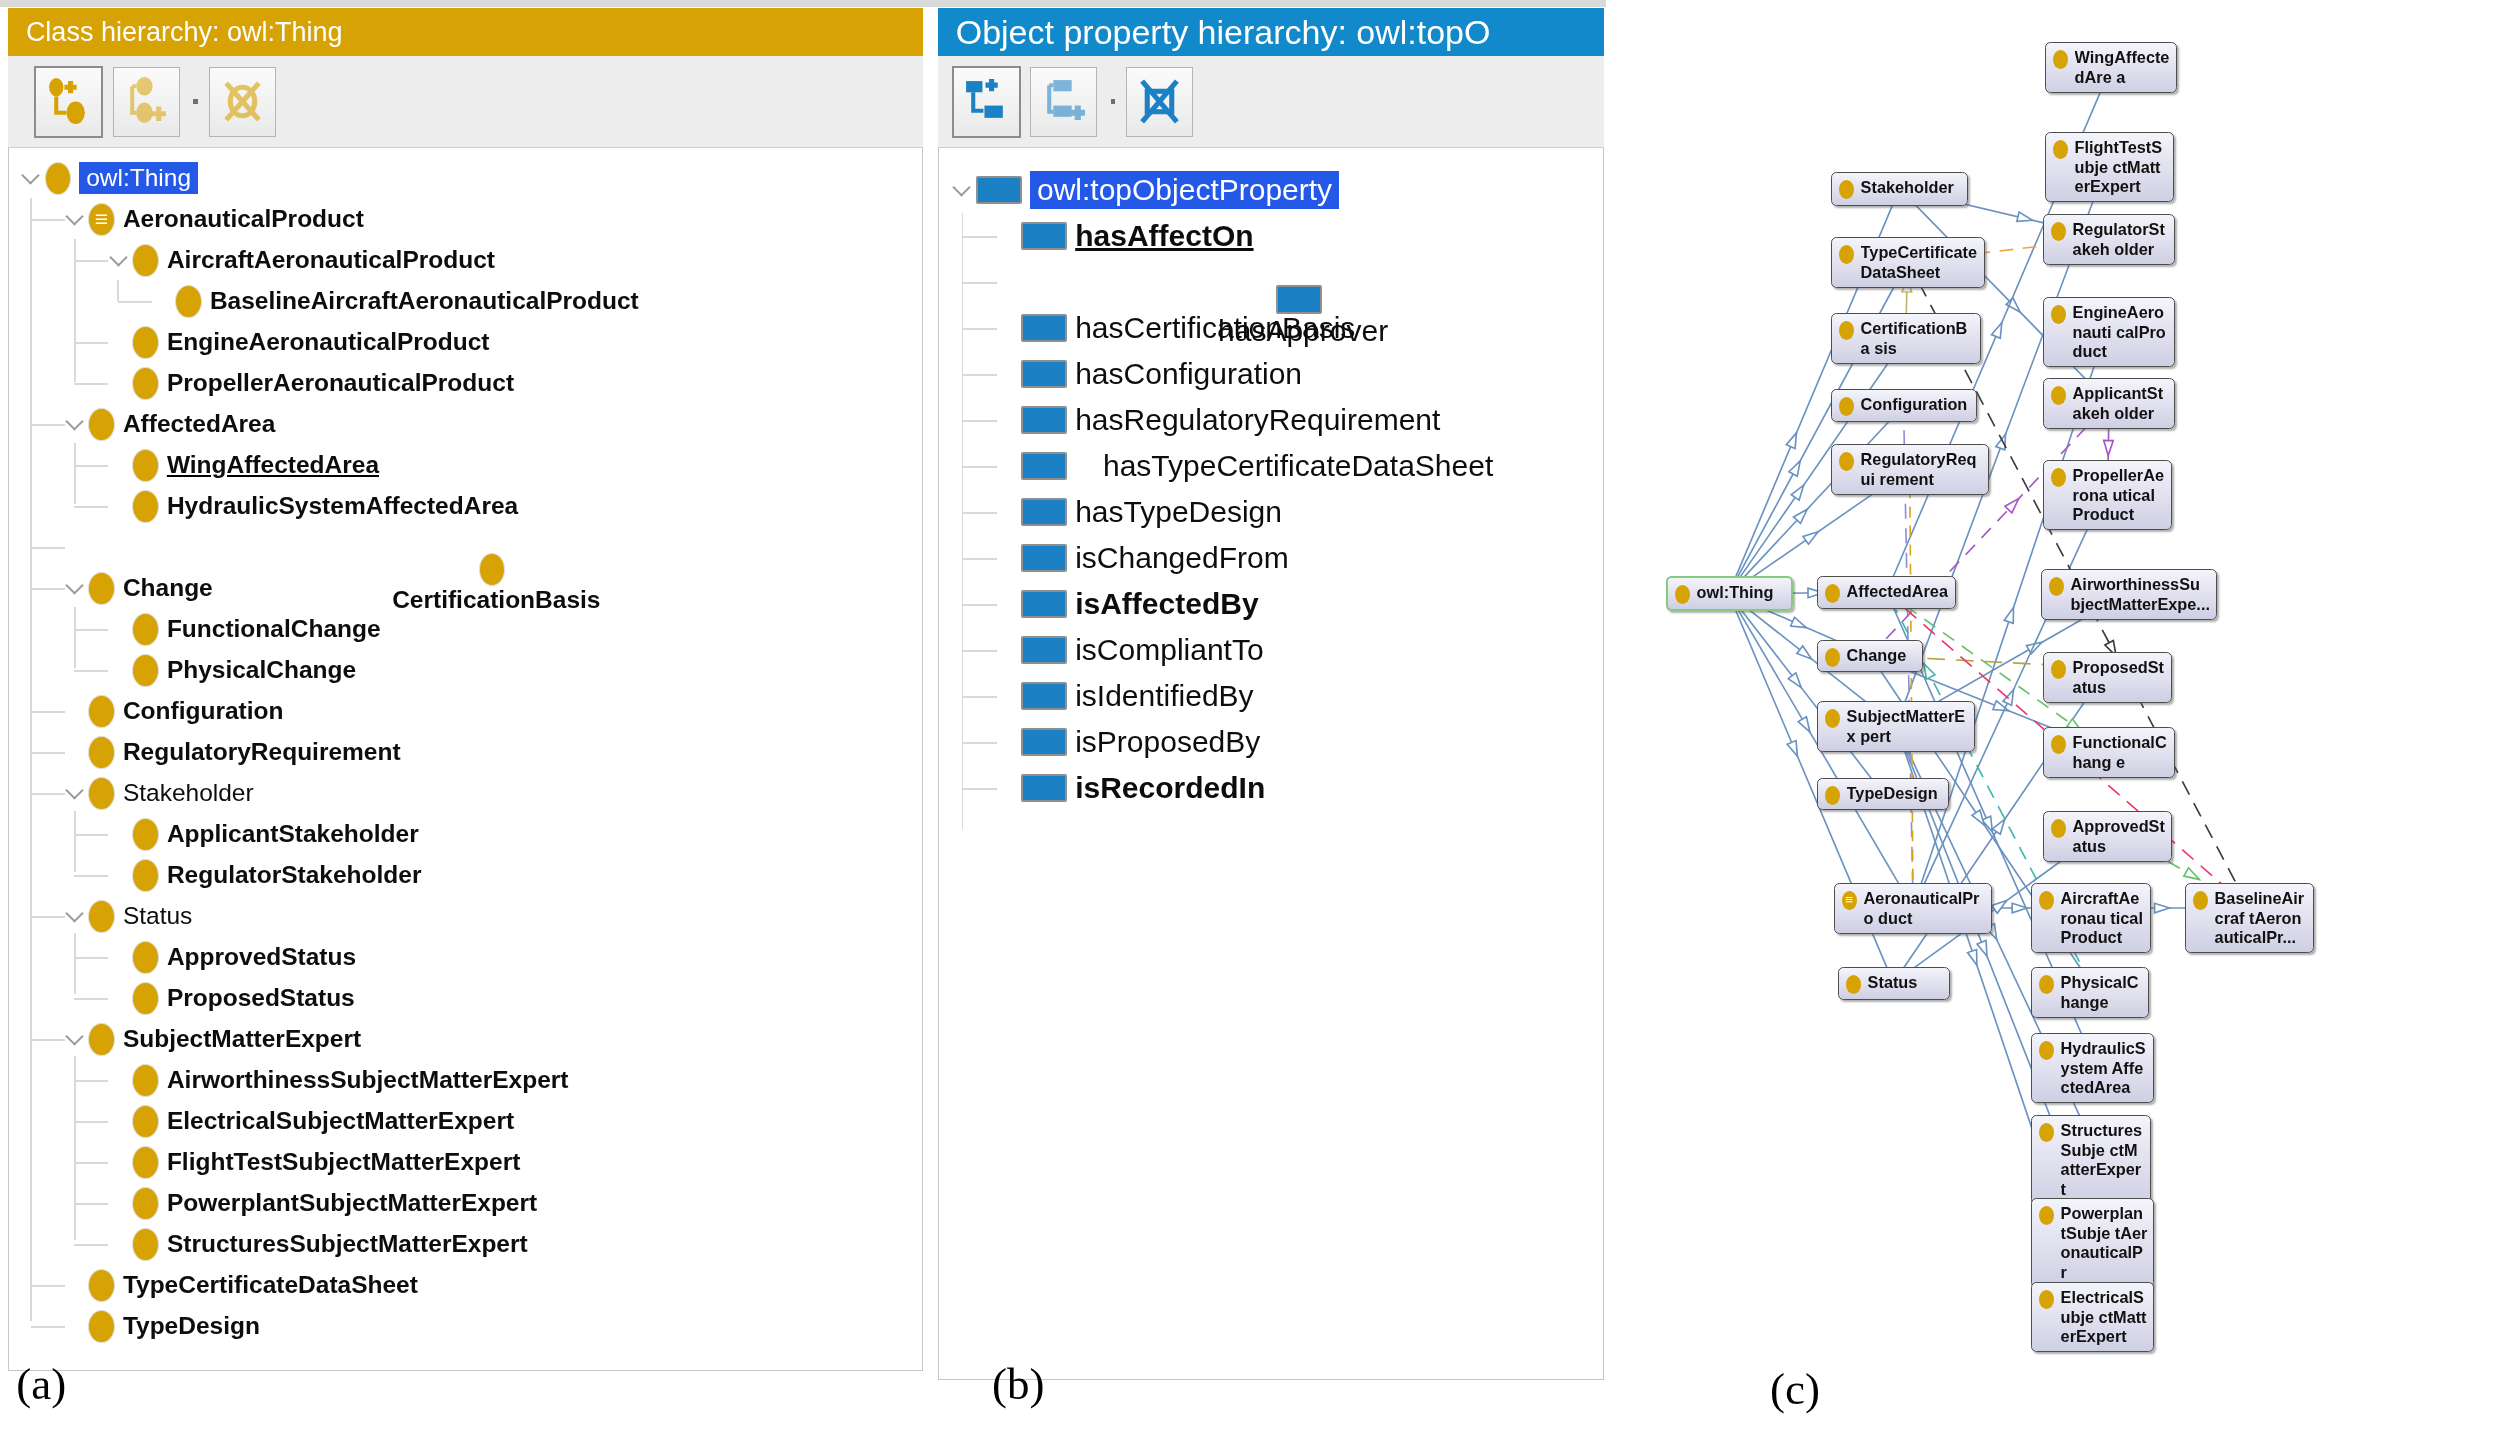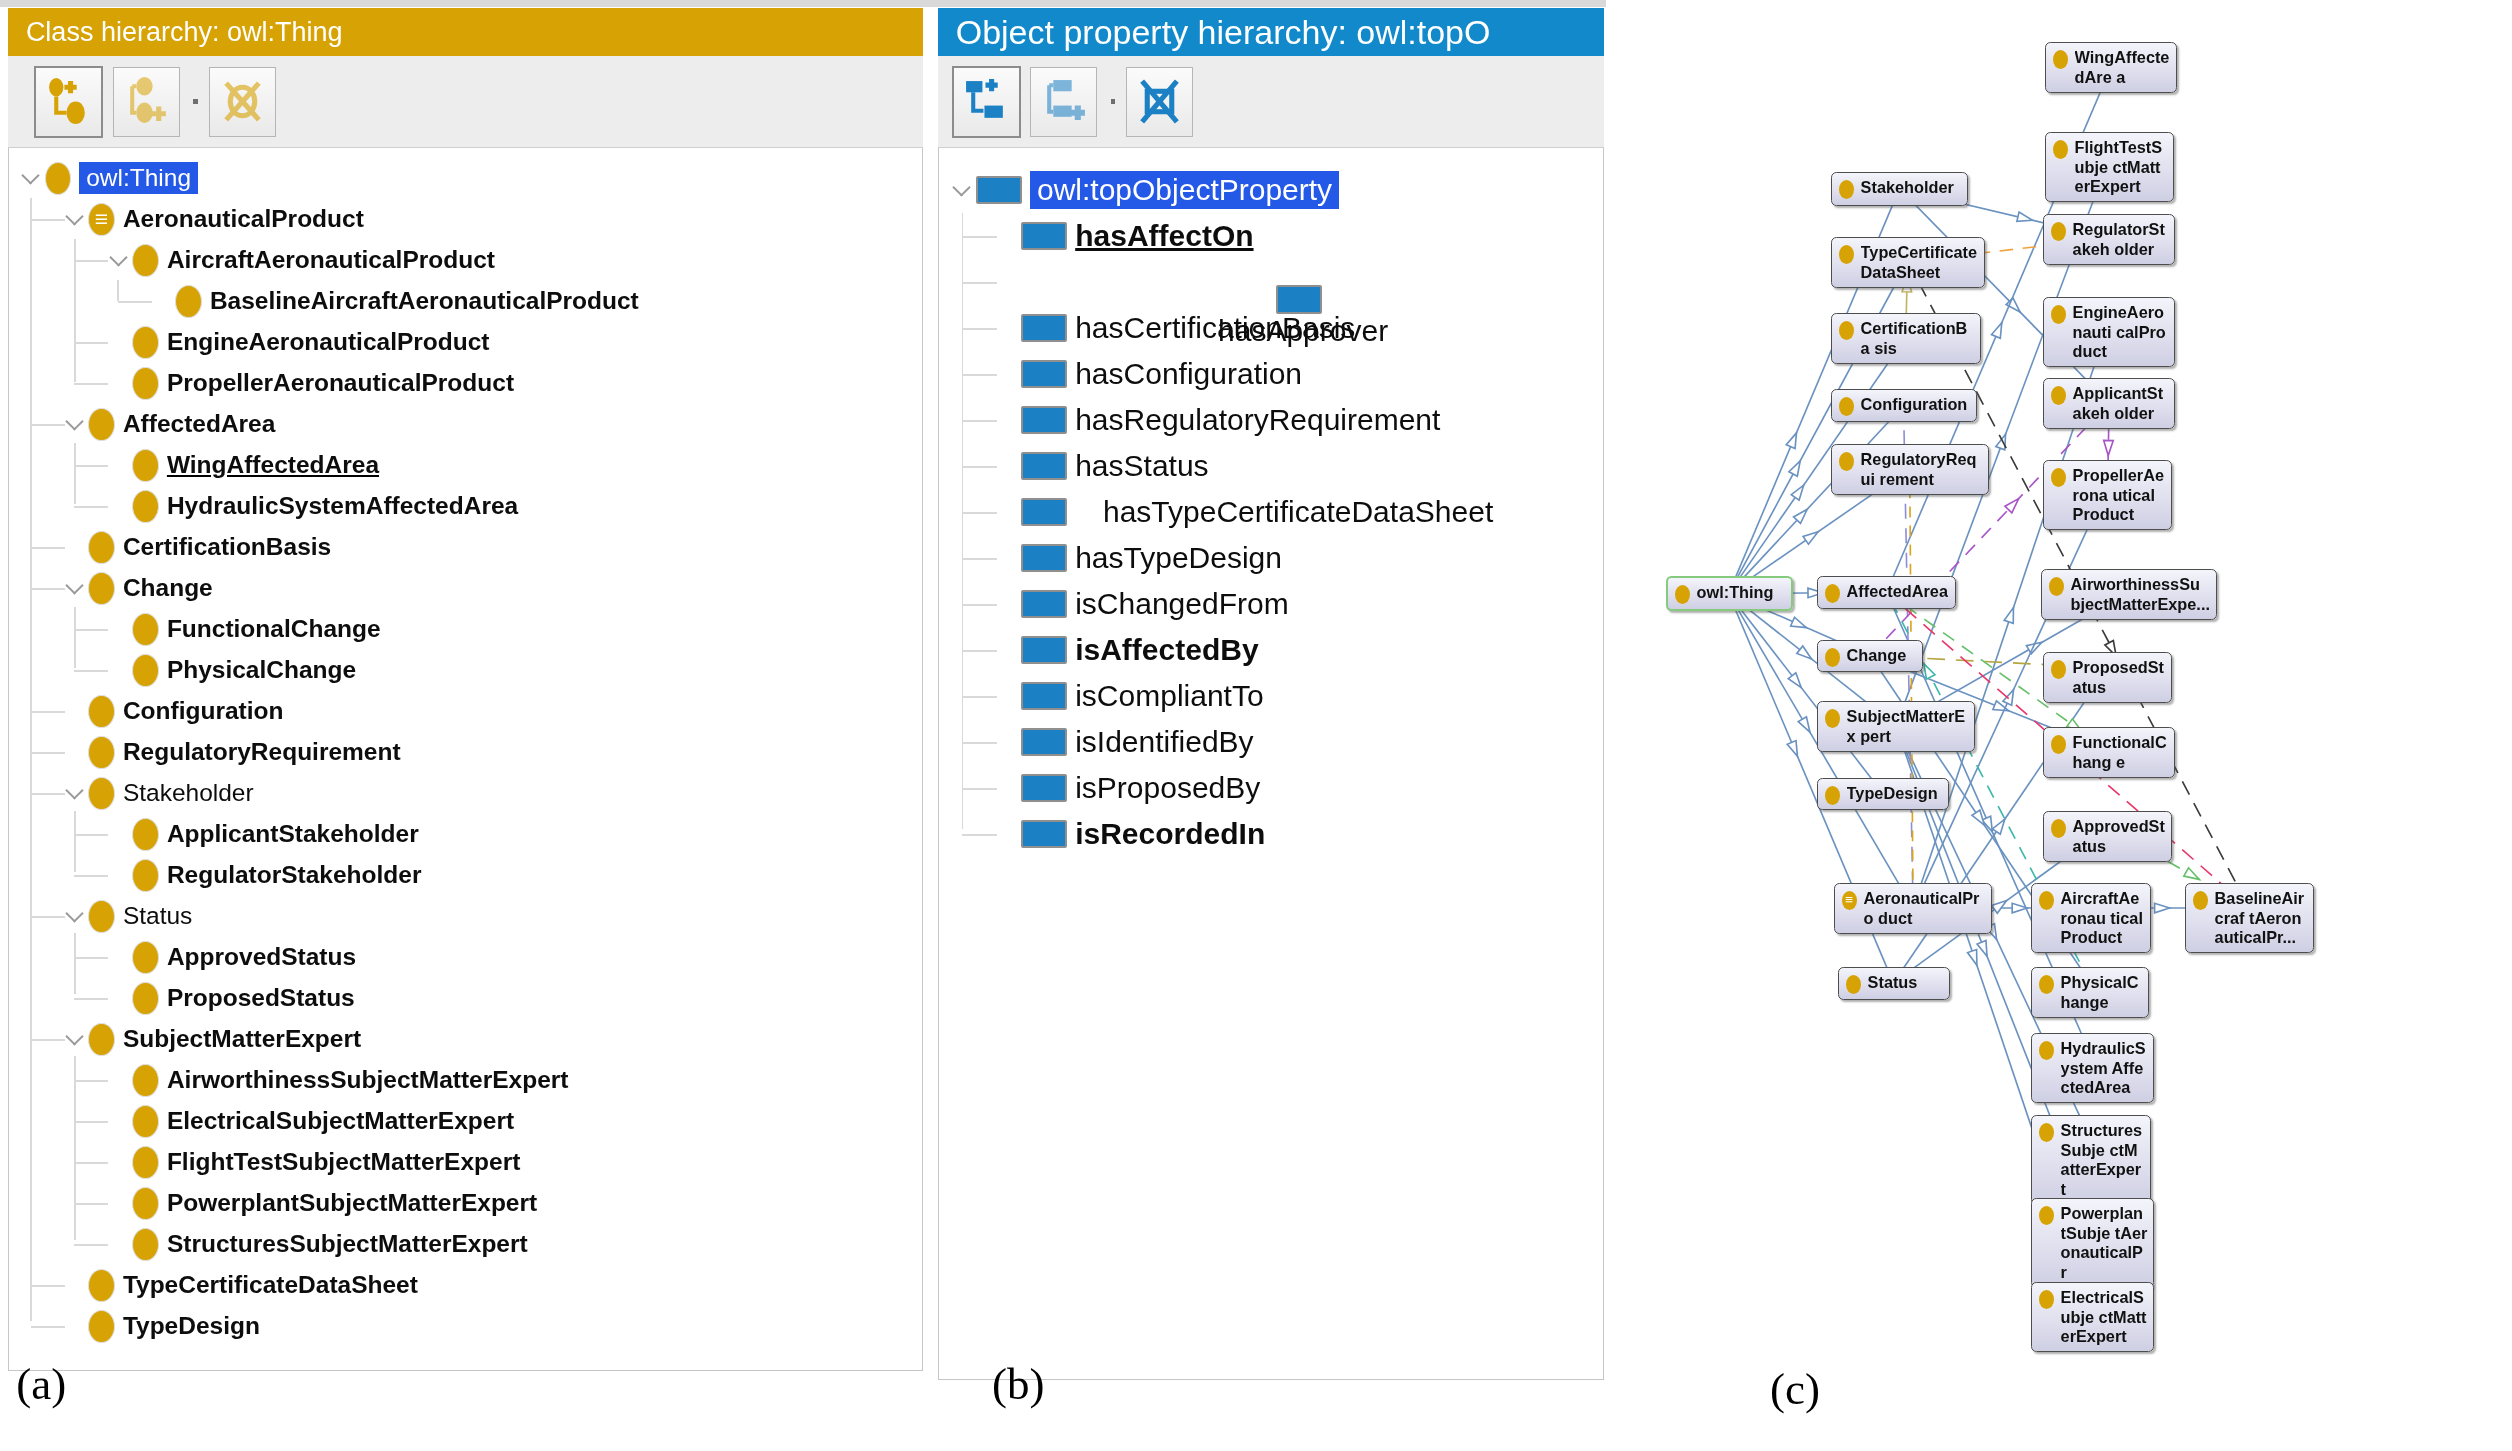--- a/index.html
+++ b/index.html
@@ -128,21 +128,21 @@
           <span class="chev"></span>
           <span class="cicon classicon"></span>
           <span class="tlabel bold" style="font-size: 24.5px;">WingAffectedArea</span>
         </div>
         <div class="trow" style="height: 41px; padding-left: 97px;">
           <span class="stub" style="left: 65px; width: 34px;"></span>
           <span class="chev"></span>
           <span class="cicon classicon"></span>
           <span class="tlabel bold" style="font-size: 24.5px;">HydraulicSystemAffectedArea</span>
         </div>
-        <div class="trow" style="height: 41px; padding-left: 53px;">
+        <div class="trow" style="height: 41px; padding-left: 53px; flex-direction: column;">
           <span class="stub" style="left: 22px; width: 34px;"></span>
           <span class="chev"></span>
           <span class="cicon classicon"></span>
           <span class="tlabel bold" style="font-size: 24.5px;">CertificationBasis</span>
         </div>
         <div class="trow" style="height: 41px; padding-left: 53px;">
           <span class="stub" style="left: 22px; width: 34px;"></span>
           <span class="chev on"></span>
           <span class="cicon classicon"></span>
           <span class="tlabel bold" style="font-size: 24.5px;">Change</span>
@@ -323,26 +323,20 @@
           <span class="stub" style="left: 23px; width: 35px;"></span>
           <span class="chev"></span>
           <span class="propicon"></span>
           <span class="tlabel" style="font-size: 30px;">hasConfiguration</span>
         </div>
         <div class="trow" style="height: 46px; padding-left: 56px;">
           <span class="stub" style="left: 23px; width: 35px;"></span>
           <span class="chev"></span>
           <span class="propicon"></span>
           <span class="tlabel" style="font-size: 30px;">hasRegulatoryRequirement</span>
-        </div>
-        <div class="trow" style="height: 46px; padding-left: 56px;">
-          <span class="stub" style="left: 23px; width: 35px;"></span>
-          <span class="chev"></span>
-          <span class="propicon"></span>
-          <span class="tlabel" style="font-size: 30px;">hasStatus</span>
         </div>
         <div class="trow" style="height: 46px; padding-left: 56px;">
           <span class="stub" style="left: 23px; width: 35px;"></span>
           <span class="chev"></span>
           <span class="propicon"></span>
           <span class="tlabel" style="font-size: 30px; margin-left: 36px;">hasTypeCertificateDataSheet</span>
         </div>
         <div class="trow" style="height: 46px; padding-left: 56px;">
           <span class="stub" style="left: 23px; width: 35px;"></span>
           <span class="chev"></span>

